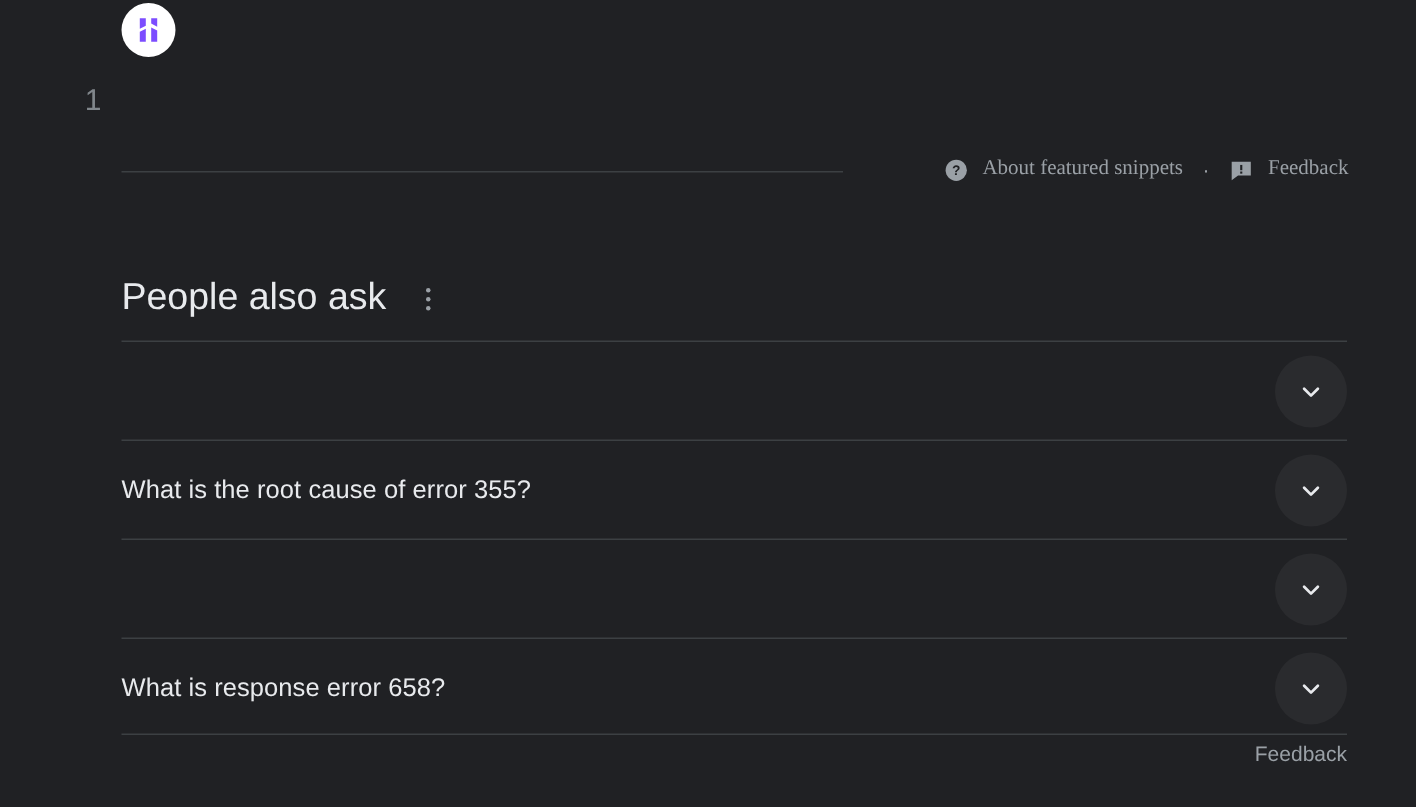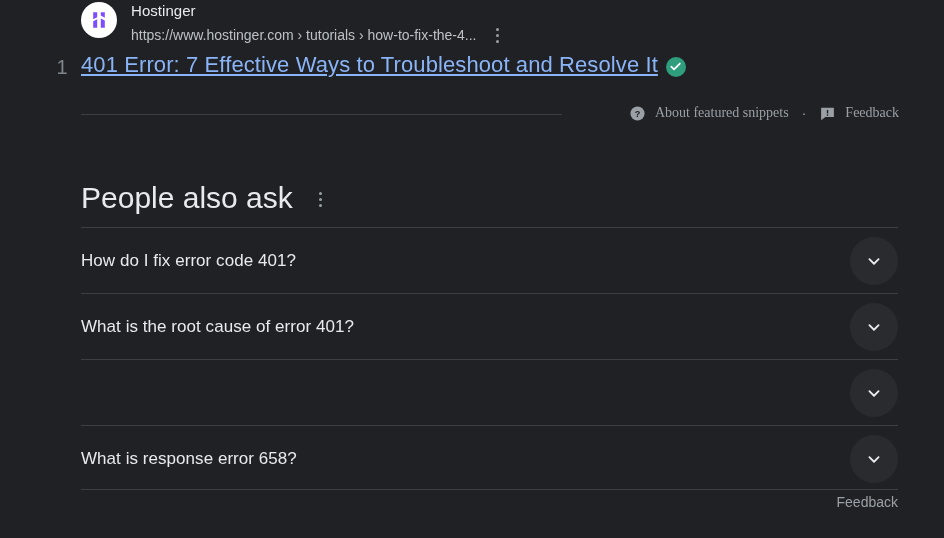--- a/index.html
+++ b/index.html
@@ -179,21 +179,21 @@
   
   .paa-heading-row {
     position: absolute;
     left: 81px;
     top: 181px;
     display: flex;
     align-items: center;
   }
 
   .paa-heading {
-    font-size: 30px;
+    font-size: 25px;
     line-height: 34px;
     color: #e8eaed;
     letter-spacing: 0px;
     font-weight: 400;
   }
 
   .paa-kebab {
     margin-left: 15px;
     margin-top: 3px;
   }
@@ -274,43 +274,24 @@
 
   <div class="source-block">
     <div class="favicon">
       <svg width="24" height="24" viewBox="0 0 24 24" aria-hidden="true">
         <path d="M6.2 4.2 h4.0 v5.0 l-4.0 2.0 z" fill="#7c4dff"></path>
         <path d="M13.8 4.2 h4.0 v5.6 l-4.0 -2.2 z" fill="#7c4dff"></path>
         <path d="M6.2 13.2 l4.0 -2.0 v8.6 h-4.0 z" fill="#7c4dff"></path>
         <path d="M13.8 10.4 l4.0 2.0 v7.4 h-4.0 z" fill="#7c4dff"></path>
       </svg>
     </div>
-    <div class="source-text">
-      <div class="source-name">Hostinger</div>
-      <div class="source-url-row">
-        <div class="source-url">https://www.hostinger.com › tutorials › how-to-fix-the-4...</div>
-        <div class="kebab">
-          <span></span>
-          <span></span>
-          <span></span>
-        </div>
-      </div>
-    </div>
   </div>
 
   <div class="result-rank">1</div>
 
-  <div class="title-row">
-    <a class="result-title" href="#">401 Error: 7 Effective Ways to Troubleshoot and Resolve It</a>
-    <span class="verified-badge">
-      <svg width="13" height="13" viewBox="0 0 24 24" aria-hidden="true">
-        <path d="M20 6.5 L9.3 17.2 L4.3 12.2" fill="none" stroke="#ffffff" stroke-width="3.2" stroke-linecap="round" stroke-linejoin="round"></path>
-      </svg>
-    </span>
-  </div>
 
   <div class="snippet-divider"></div>
 
   <div class="snippet-footer">
     <div class="sf-item">
       <span>
         <svg width="17" height="17" viewBox="0 0 24 24" aria-hidden="true">
           <circle cx="12" cy="12" r="10" fill="#9aa0a6"></circle>
           <text x="12" y="16.6" font-size="13" font-family="Liberation Sans, sans-serif" font-weight="bold" fill="#202124" text-anchor="middle">?</text>
         </svg>
@@ -336,31 +317,30 @@
       <span></span>
       <span></span>
       <span></span>
     </div>
   </div>
 
   <div class="paa-list">
 
     <div class="paa-divider"></div>
     <div class="paa-row">
-      <span class="paa-question">How do I fix error code 401?</span>
       <button class="paa-toggle">
         <svg width="22" height="22" viewBox="0 0 24 24" aria-hidden="true">
           <path d="M7 10 L12 15 L17 10" fill="none" stroke="#e8eaed" stroke-width="2" stroke-linecap="round" stroke-linejoin="round"></path>
         </svg>
       </button>
     </div>
 
     <div class="paa-divider"></div>
     <div class="paa-row">
-      <span class="paa-question">What is the root cause of error 401?</span>
+      <span class="paa-question">What is the root cause of error 355?</span>
       <button class="paa-toggle">
         <svg width="22" height="22" viewBox="0 0 24 24" aria-hidden="true">
           <path d="M7 10 L12 15 L17 10" fill="none" stroke="#e8eaed" stroke-width="2" stroke-linecap="round" stroke-linejoin="round"></path>
         </svg>
       </button>
     </div>
 
     <div class="paa-divider"></div>
     <div class="paa-row">
       <button class="paa-toggle">

